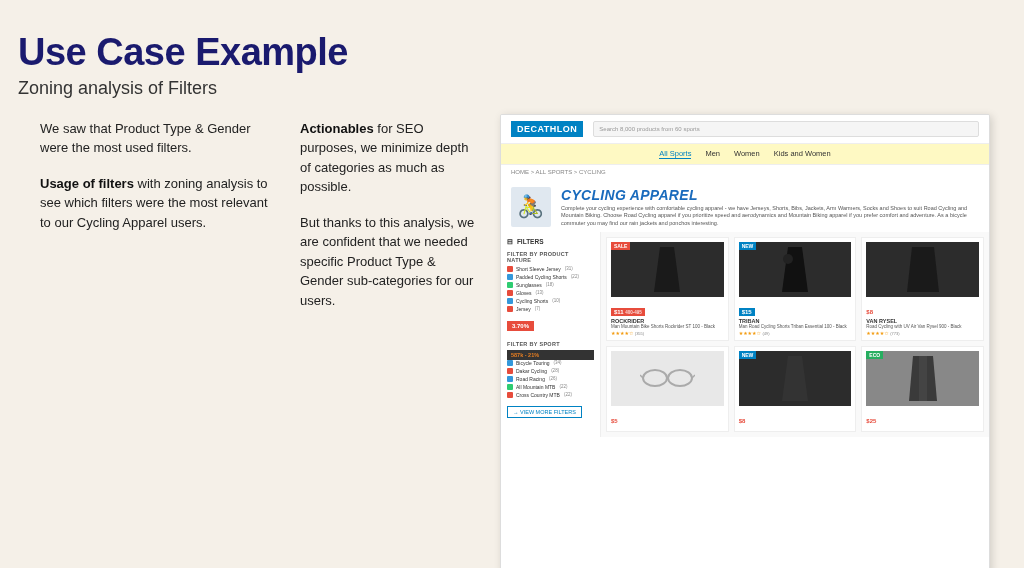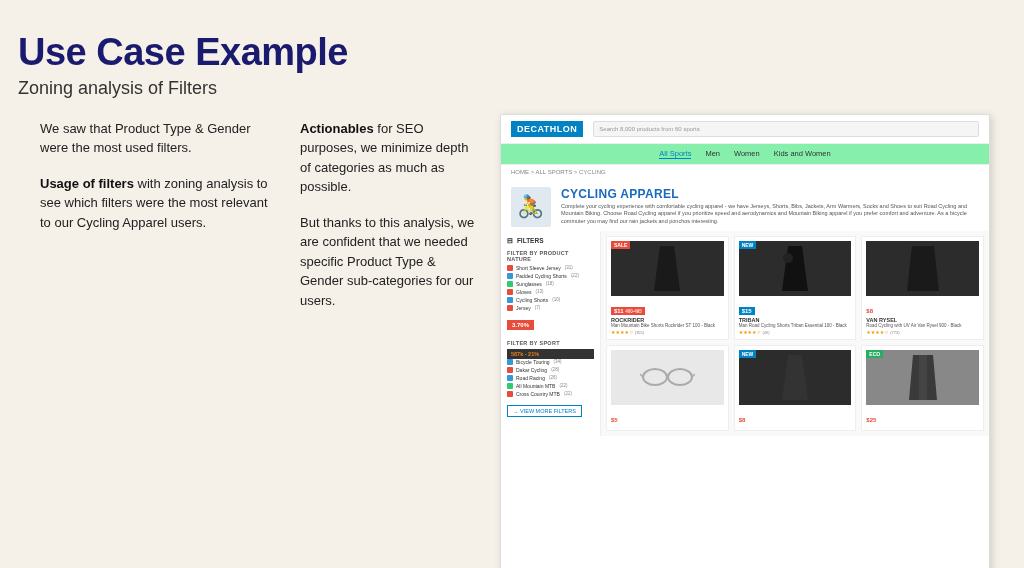--- a/index.html
+++ b/index.html
@@ -128,21 +128,21 @@
       border: 1px solid #ddd;
       border-radius: 2px;
       font-size: 7px;
       color: #666;
       padding: 2px 5px;
       display: flex;
       align-items: center;
     }
 
     .dec-nav {
-      background: #86efac;
+      background: #fef9c3;
       display: flex;
       justify-content: center;
       gap: 14px;
       padding: 5px 10px;
       border-bottom: 1px solid #eee;
     }
 
     .dec-nav-item {
       font-size: 7.5px;
       color: #333;
@@ -176,25 +176,26 @@
       background: #e0e8f0;
       flex-shrink: 0;
       border-radius: 2px;
       display: flex;
       align-items: center;
       justify-content: center;
       overflow: hidden;
     }
 
     .dec-cat-text h2 {
-      font-size: 12px;
+      font-size: 14px;
       font-weight: 900;
       color: #1a6bbd;
       text-transform: uppercase;
       letter-spacing: 0.3px;
+      font-style: italic;
     }
 
     .dec-cat-text p {
       font-size: 5.5px;
       color: #555;
       line-height: 1.4;
       margin-top: 2px;
     }
 
     

